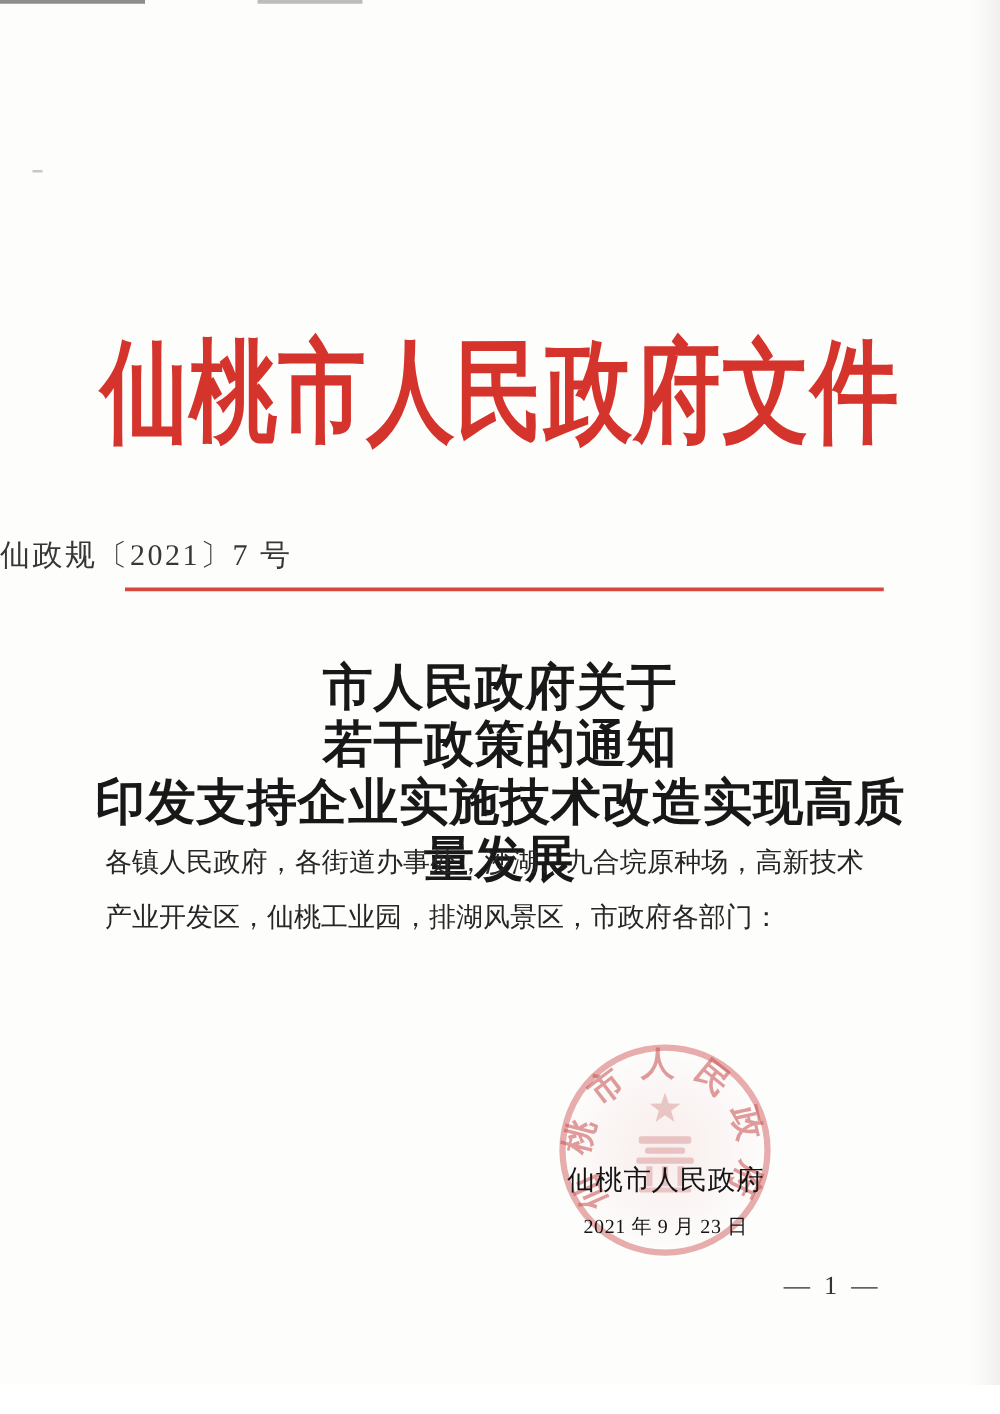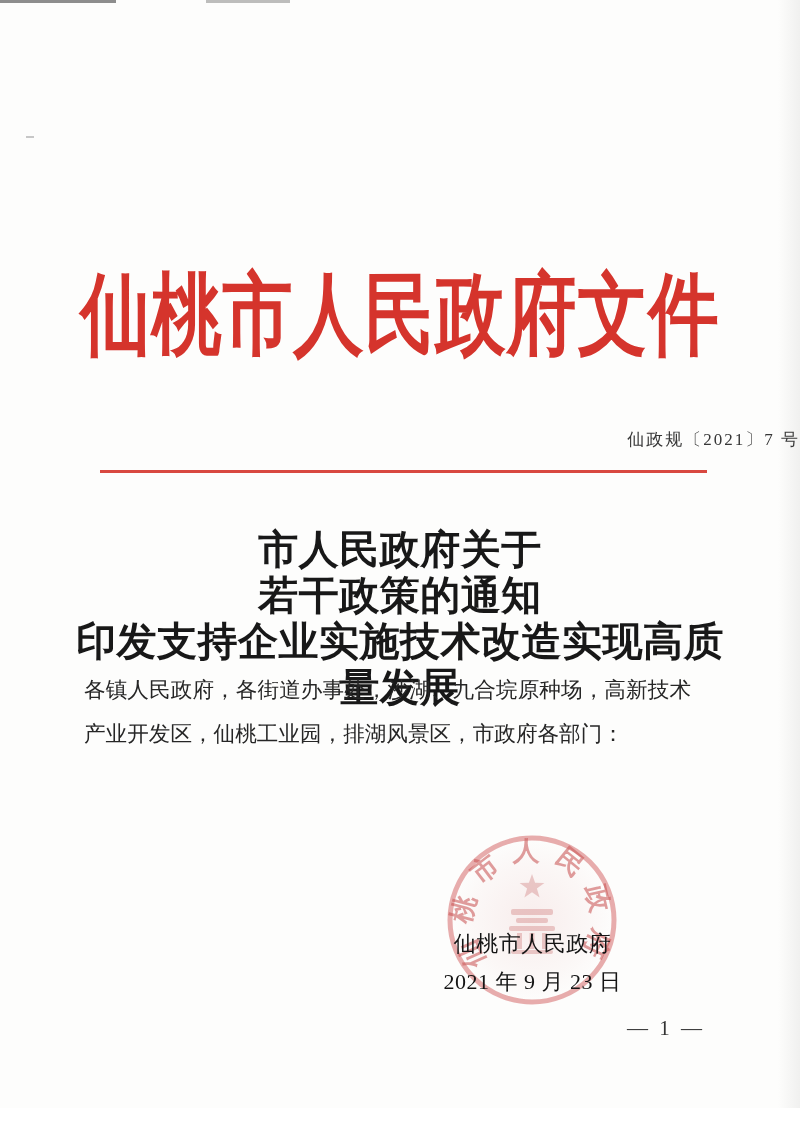--- a/index.html
+++ b/index.html
@@ -17,21 +17,21 @@
   .artifact-dash { position:absolute; top:136px; left:26px; width:8px; height:2px; background:#9a9a9a; opacity:.55; }
 
   .red-header {
     position:absolute; top:271px; left:0; width:100%;
     text-align:center; font-size:70px; line-height:1; font-weight:700;
     color:#d5342c; letter-spacing:1px; white-space:nowrap;
     transform:scaleY(1.28); transform-origin:top center;
   }
   .doc-number {
     position:absolute; top:428px; left:0; width:100%;
-    text-align:right; font-size:17px; letter-spacing:2px; color:#373737;
+    text-align:left; font-size:24px; letter-spacing:2px; color:#373737;
   }
   .red-line {
     position:absolute; top:470px; left:100px; width:607px; height:3px;
     background:#d84840;
   }
   .doc-title {
     position:absolute; top:527px; left:60px; width:680px;
     text-align:center; font-size:40px; font-weight:700; line-height:46px;
     color:#181818; letter-spacing:0.5px;
   }
@@ -43,21 +43,21 @@
   .body-text p { margin:0; }
   .body-text p.indent { text-indent:2em; }
 
   .seal { position:absolute; left:437px; top:825px; width:190px; height:190px; z-index:2; }
 
   .signature {
     position:absolute; top:925px; left:412px; width:241px;
     text-align:center; z-index:3; color:#141414;
   }
   .signature .sig-name { font-size:22px; line-height:38px; letter-spacing:0.5px; }
-  .signature .sig-date { font-size:22px; line-height:38px; letter-spacing:0.5px; }
+  .signature .sig-date { font-size:16px; line-height:38px; letter-spacing:0.5px; }
 
   .page-number {
     position:absolute; top:1016px; left:611px; width:110px;
     text-align:center; font-size:21px; letter-spacing:3px; color:#333;
     white-space:nowrap;
   }
 </style>
 </head>
 <body>
 

